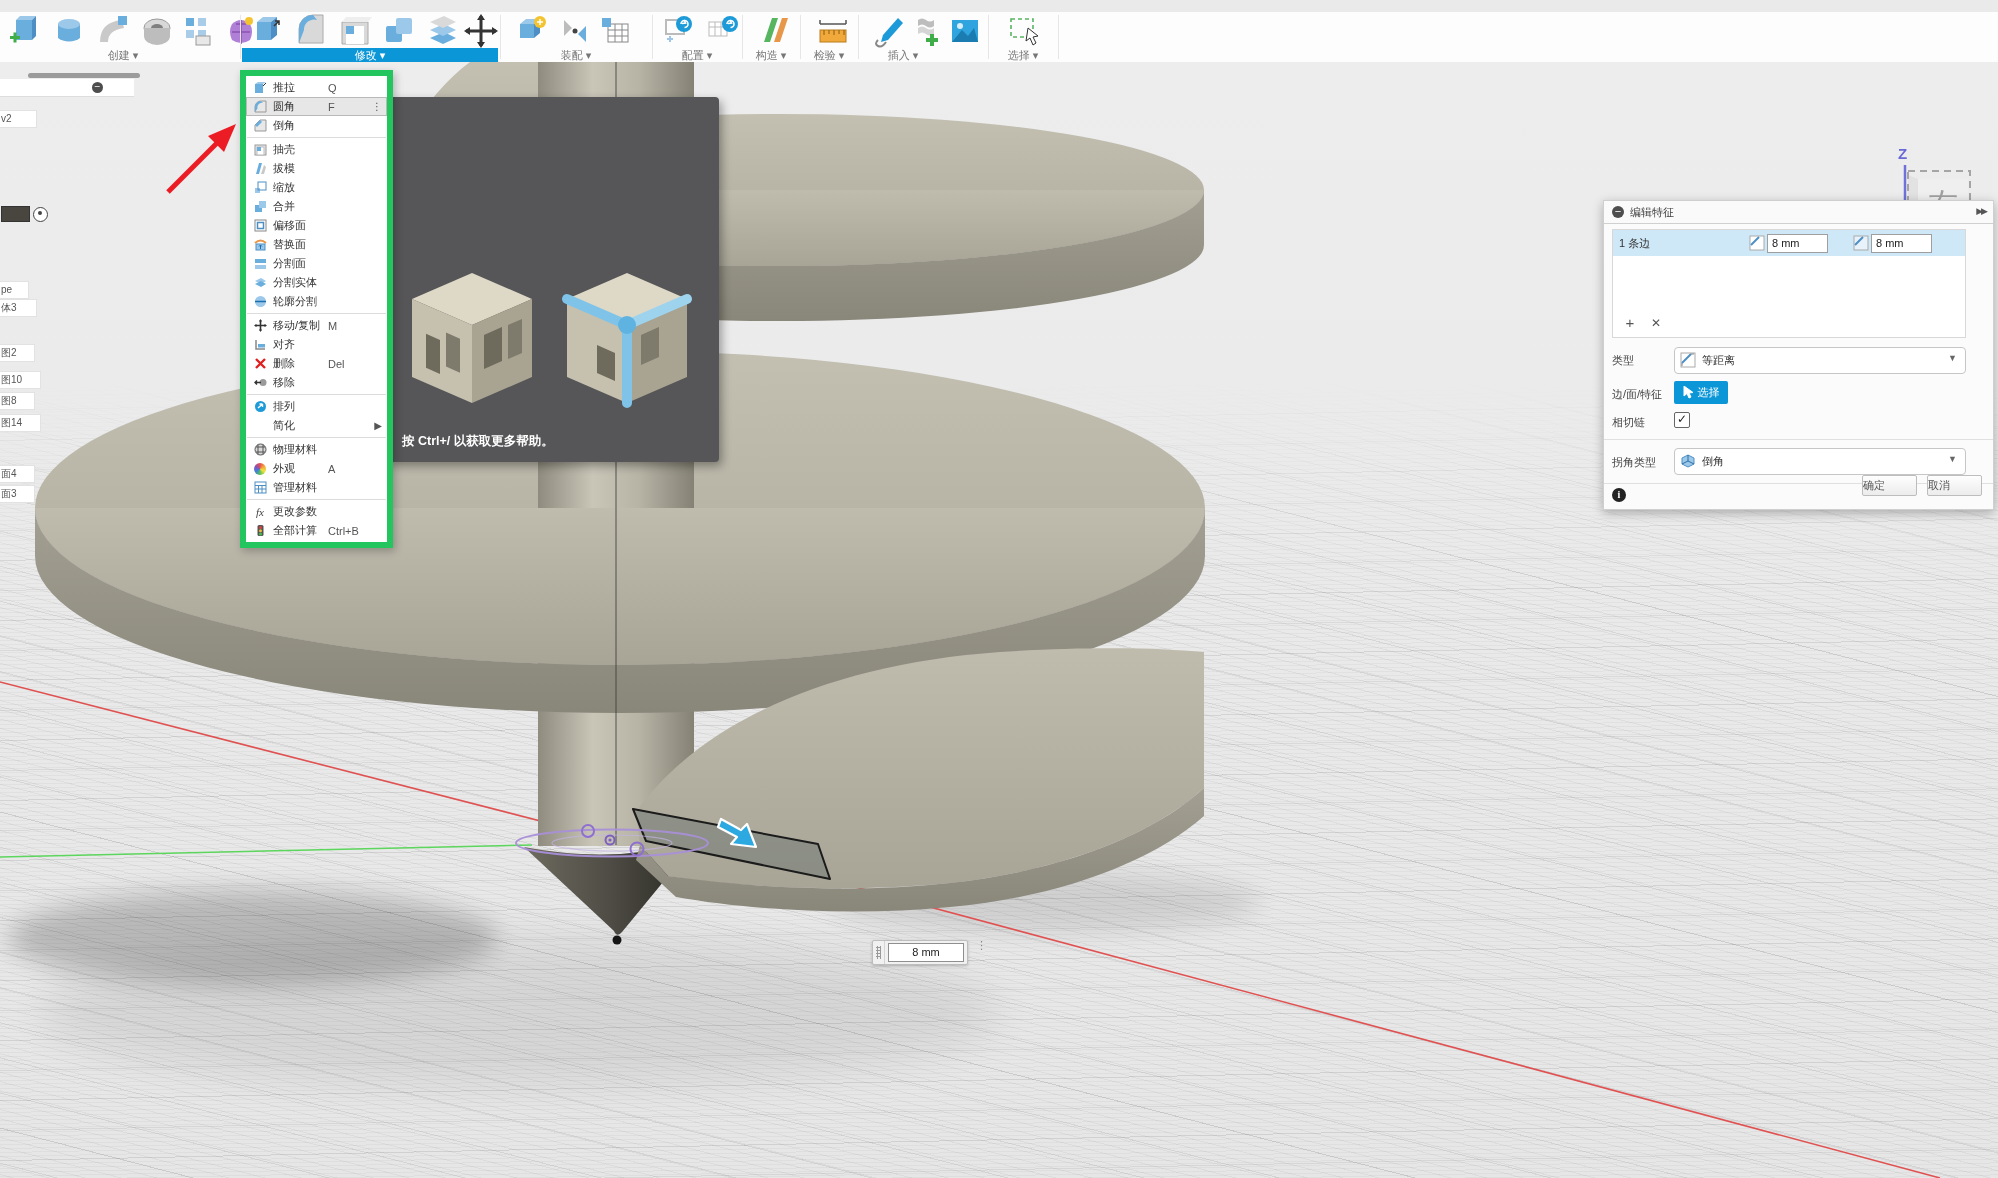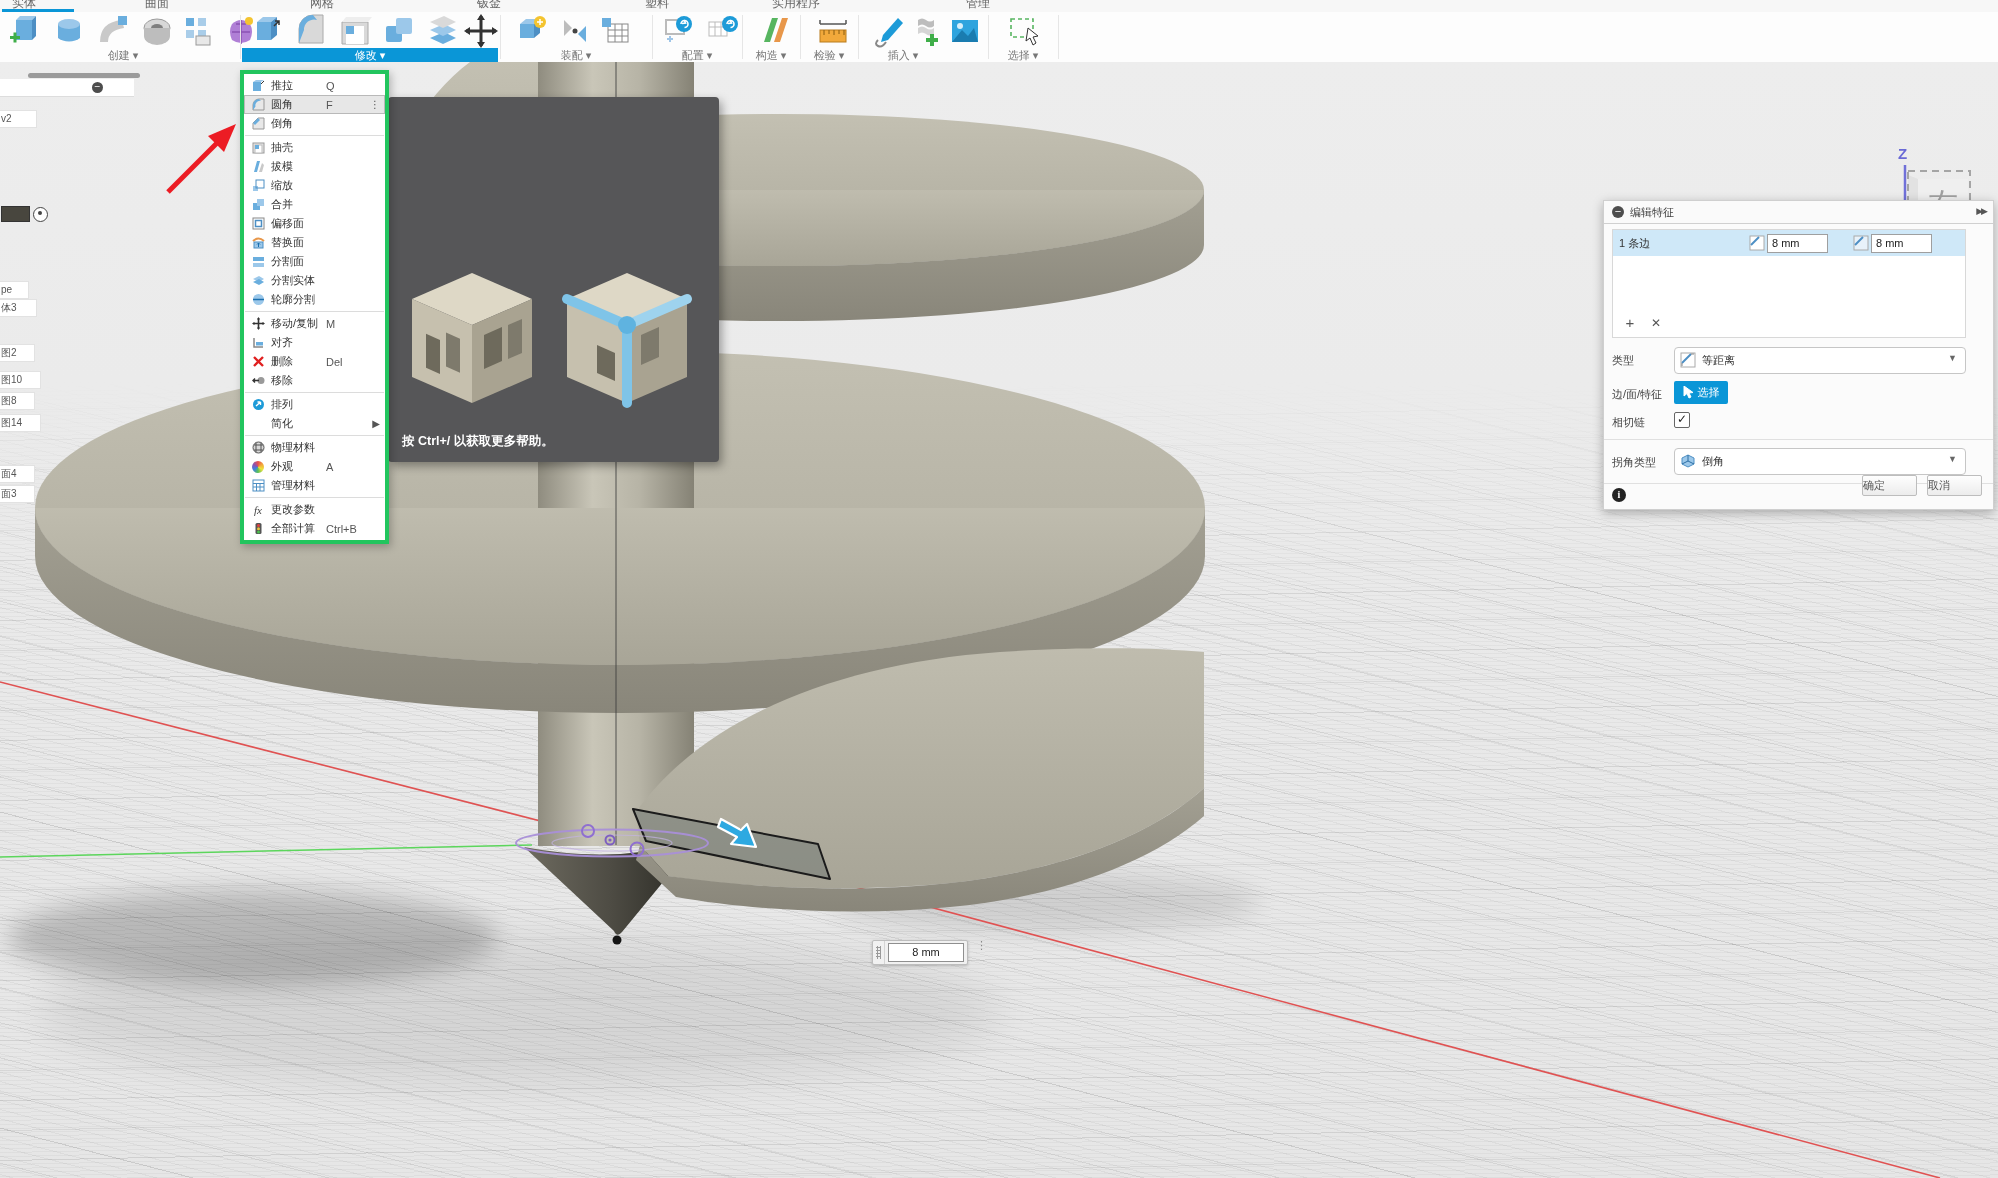--- a/index.html
+++ b/index.html
@@ -50,21 +50,21 @@
   #browser-header{left:0;top:17px;width:134px;height:17px;background:#fff;border-bottom:1px solid #ddd;}
   #browser-header .minus{position:absolute;left:92px;top:3px;width:11px;height:11px;border-radius:50%;
         background:#4d4d4d;color:#fff;font-size:10px;line-height:10px;text-align:center;}
   #swatch-row{left:0;top:144px;}
   #swatch{width:27px;height:14px;background:#48463e;border:1px solid #333;display:inline-block;vertical-align:middle;}
   #radio-icon{display:inline-block;vertical-align:middle;margin-left:3px;width:13px;height:13px;border:1.5px solid #444;
       border-radius:50%;position:relative;background:#fff;}
   #radio-icon::after{content:"";position:absolute;left:3.5px;top:3.5px;width:4px;height:4px;border-radius:50%;background:#444;}
 
   
-  #menu{left:240px;top:70px;width:141px;background:#fff;border:4px solid #22c55e;
+  #menu{left:240px;top:70px;width:141px;background:#fff;border:6px solid #22c55e;
         box-shadow:2px 3px 8px rgba(0,0,0,.25);padding:2px 0;z-index:30;}
   .mrow{position:relative;height:19px;display:flex;align-items:center;font-size:11px;color:#333;padding-left:7px;}
   .mrow.hl{background:#e7e7e7;box-shadow:inset 0 0 0 1px #b9b9b9;}
   .micon{width:14px;height:14px;margin-right:6px;flex:0 0 14px;display:flex;align-items:center;justify-content:center;}
   .micon svg{width:13px;height:13px;}
   .mlabel{white-space:nowrap;}
   .mshort{position:absolute;left:82px;color:#555;}
   .mmore{position:absolute;right:5px;color:#555;font-size:10px;}
   .msep{height:1px;background:#dcdcdc;margin:2px 1px;}
   .noicon{margin-left:20px;}
@@ -112,30 +112,20 @@
   #viewcube{left:1888px;top:75px;width:110px;height:120px;}
 
   
   #annot{left:140px;top:100px;width:120px;height:110px;z-index:40;pointer-events:none;}
 </style>
 </head>
 <body>
 
 <div id="app">
 
-  <div id="tabstrip" class="abs">
-    <div class="tab" style="left:12px">实体</div>
-    <div class="tab" style="left:145px">曲面</div>
-    <div class="tab" style="left:310px">网格</div>
-    <div class="tab" style="left:477px">钣金</div>
-    <div class="tab" style="left:645px">塑料</div>
-    <div class="tab" style="left:772px">实用程序</div>
-    <div class="tab" style="left:966px">管理</div>
-    <div id="tab-underline"></div>
-  </div>
 
   <div id="toolbar" class="abs">
 
     <div class="tbicon" style="left:8px"><svg viewBox="0 0 34 34">
           <rect x="8" y="6" width="16" height="20" fill="#6aaede"></rect>
           <polygon points="8,6 24,6 28,2 12,2" fill="#9cc8ea"></polygon>
           <polygon points="24,6 28,2 28,22 24,26" fill="#4d8fc4"></polygon>
           <rect x="2" y="22" width="10" height="3" fill="#3fae49"></rect>
           <rect x="5.5" y="18.5" width="3" height="10" fill="#3fae49"></rect>
         </svg></div>

